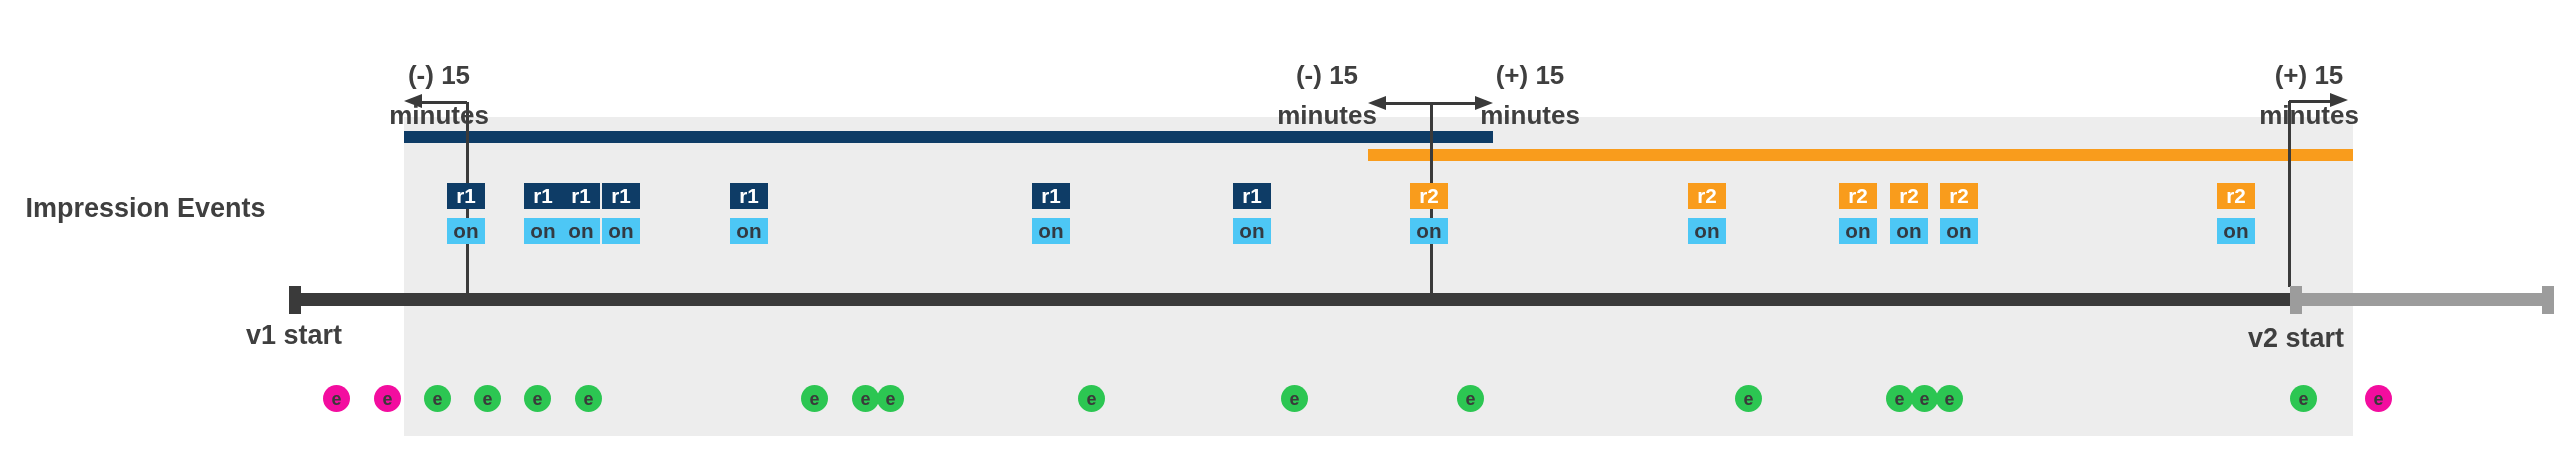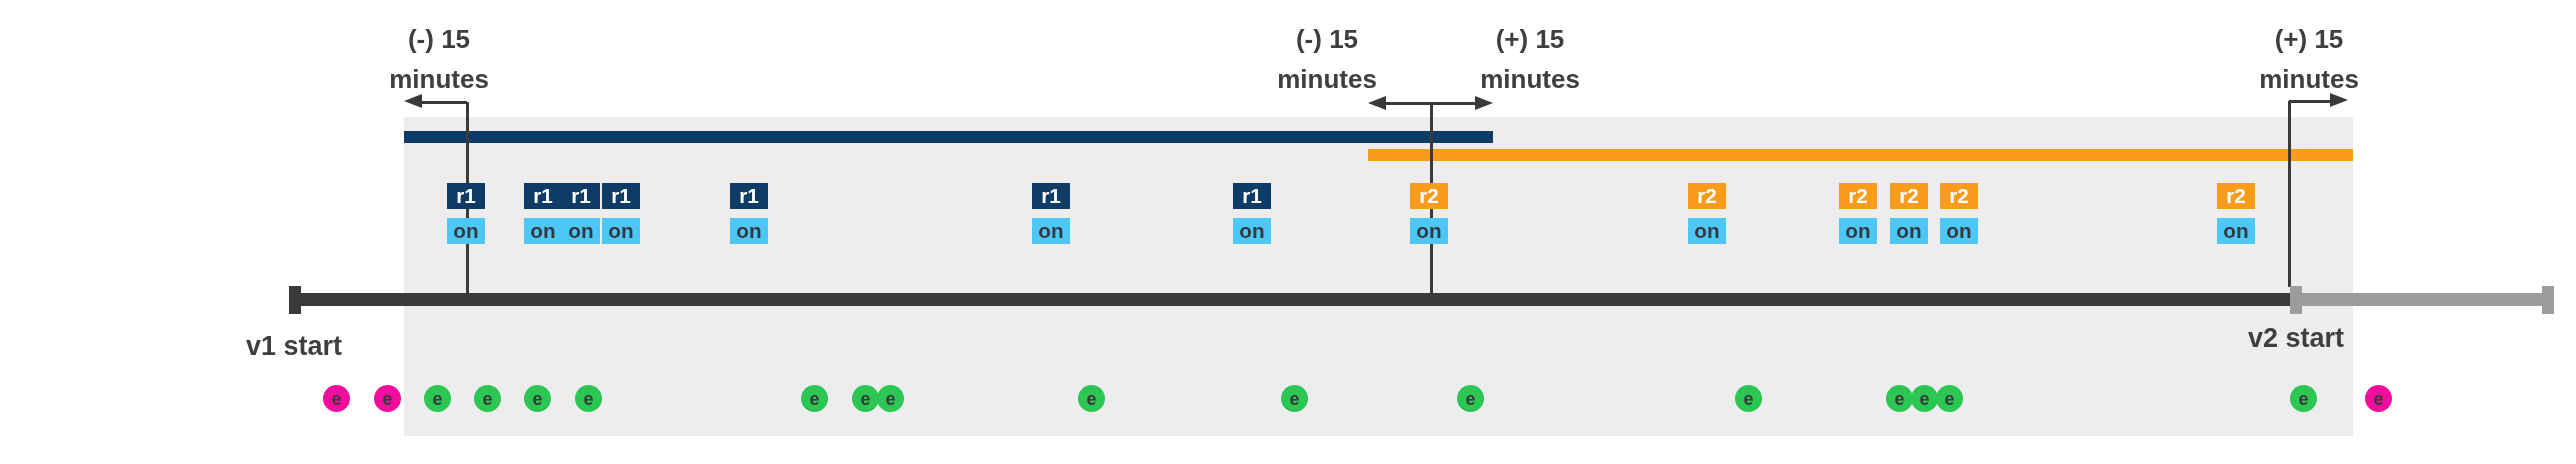--- a/index.html
+++ b/index.html
@@ -11,21 +11,21 @@
     overflow:hidden;
   }
   .abs{position:absolute;}
   .panel{z-index:1;}
   .bar{z-index:2;}
   .vline{z-index:3;width:2.8px;}
   .shaft{z-index:3;height:2.8px;}
   .ahead{z-index:3;width:0;height:0;}
   .ann-label{
     z-index:5;font-size:26px;font-weight:700;line-height:40px;
-    text-align:center;white-space:nowrap;transform:translateX(-50%);
+    text-align:center;white-space:nowrap;transform:translateX(-50%);margin-top:36px;
   }
   .row-label{
     z-index:5;font-size:27px;font-weight:700;line-height:30px;white-space:nowrap;
   }
   .tl-seg{z-index:4;}
   .tl-cap{z-index:4;}
   .tl-label{
     z-index:5;font-size:27px;font-weight:700;line-height:28px;
     white-space:nowrap;transform:translateX(-50%);
   }
@@ -76,21 +76,21 @@
       <div class="abs shaft" style="left: 2289px; top: 100px; width: 43px; background: rgb(58, 58, 58);"></div>
       <div class="abs ahead" style="left: 2330px; top: 93px; border-top: 7.5px solid transparent; border-bottom: 7.5px solid transparent; border-left: 18px solid rgb(58, 58, 58);"></div>
       <div class="abs vline" style="left: 2288px; top: 101px; height: 186px; background: rgb(58, 58, 58);"></div>
     </div>
   <div id="layer-timeline" class="abs">
       <div class="abs tl-seg" style="left: 289px; top: 293px; width: 2002px; height: 13px; background: rgb(58, 58, 58);"></div>
       <div class="abs tl-seg" style="left: 2290px; top: 293px; width: 264px; height: 13px; background: rgb(156, 156, 156);"></div>
       <div class="abs tl-cap" style="left: 289px; top: 286px; width: 12.2px; height: 28px; background: rgb(58, 58, 58);"></div>
       <div class="abs tl-cap" style="left: 2290px; top: 286px; width: 12.2px; height: 28px; background: rgb(156, 156, 156);"></div>
       <div class="abs tl-cap" style="left: 2542px; top: 286px; width: 12.2px; height: 28px; background: rgb(156, 156, 156);"></div>
-      <div class="abs tl-label" style="left: 294px; top: 332px; color: rgb(63, 63, 63);">v1 start</div>
+      <div class="abs tl-label" style="left: 294px; top: 321px; color: rgb(63, 63, 63);">v1 start</div>
       <div class="abs tl-label" style="left: 2296px; top: 324px; color: rgb(63, 63, 63);">v2 start</div>
     </div>
   <div id="layer-impressions" class="abs">
       <div class="abs rbox" style="left: 447px; top: 183px; width: 38px; height: 26px; background: rgb(14, 60, 102); color: rgb(255, 255, 255);">r1</div>
       <div class="abs onbox" style="left: 447px; top: 218px; width: 38px; height: 26px; background: rgb(77, 199, 245); color: rgb(51, 58, 66);">on</div>
       <div class="abs rbox" style="left: 524px; top: 183px; width: 38px; height: 26px; background: rgb(14, 60, 102); color: rgb(255, 255, 255);">r1</div>
       <div class="abs onbox" style="left: 524px; top: 218px; width: 38px; height: 26px; background: rgb(77, 199, 245); color: rgb(51, 58, 66);">on</div>
       <div class="abs rbox" style="left: 562px; top: 183px; width: 38px; height: 26px; background: rgb(14, 60, 102); color: rgb(255, 255, 255);">r1</div>
       <div class="abs onbox" style="left: 562px; top: 218px; width: 38px; height: 26px; background: rgb(77, 199, 245); color: rgb(51, 58, 66);">on</div>
       <div class="abs rbox" style="left: 602px; top: 183px; width: 38px; height: 26px; background: rgb(14, 60, 102); color: rgb(255, 255, 255);">r1</div>
@@ -127,14 +127,15 @@
       <div class="abs edot" style="left: 1078px; top: 385px; width: 27px; height: 27px; background: rgb(44, 198, 82); color: rgb(58, 58, 58);">e</div>
       <div class="abs edot" style="left: 1281px; top: 385px; width: 27px; height: 27px; background: rgb(44, 198, 82); color: rgb(58, 58, 58);">e</div>
       <div class="abs edot" style="left: 1457px; top: 385px; width: 27px; height: 27px; background: rgb(44, 198, 82); color: rgb(58, 58, 58);">e</div>
       <div class="abs edot" style="left: 1735px; top: 385px; width: 27px; height: 27px; background: rgb(44, 198, 82); color: rgb(58, 58, 58);">e</div>
       <div class="abs edot" style="left: 1886px; top: 385px; width: 27px; height: 27px; background: rgb(44, 198, 82); color: rgb(58, 58, 58);">e</div>
       <div class="abs edot" style="left: 1911px; top: 385px; width: 27px; height: 27px; background: rgb(44, 198, 82); color: rgb(58, 58, 58);">e</div>
       <div class="abs edot" style="left: 1936px; top: 385px; width: 27px; height: 27px; background: rgb(44, 198, 82); color: rgb(58, 58, 58);">e</div>
       <div class="abs edot" style="left: 2290px; top: 385px; width: 27px; height: 27px; background: rgb(44, 198, 82); color: rgb(58, 58, 58);">e</div>
       <div class="abs edot" style="left: 2365px; top: 385px; width: 27px; height: 27px; background: rgb(243, 13, 159); color: rgb(58, 58, 58);">e</div>
     </div>
+  <div class="row-label abs" id="row-label-0" style="left: 25.4px; top: 193px; color: rgb(63, 63, 63);">Impression Events</div>
 </div>
 
 
 </body></html>

